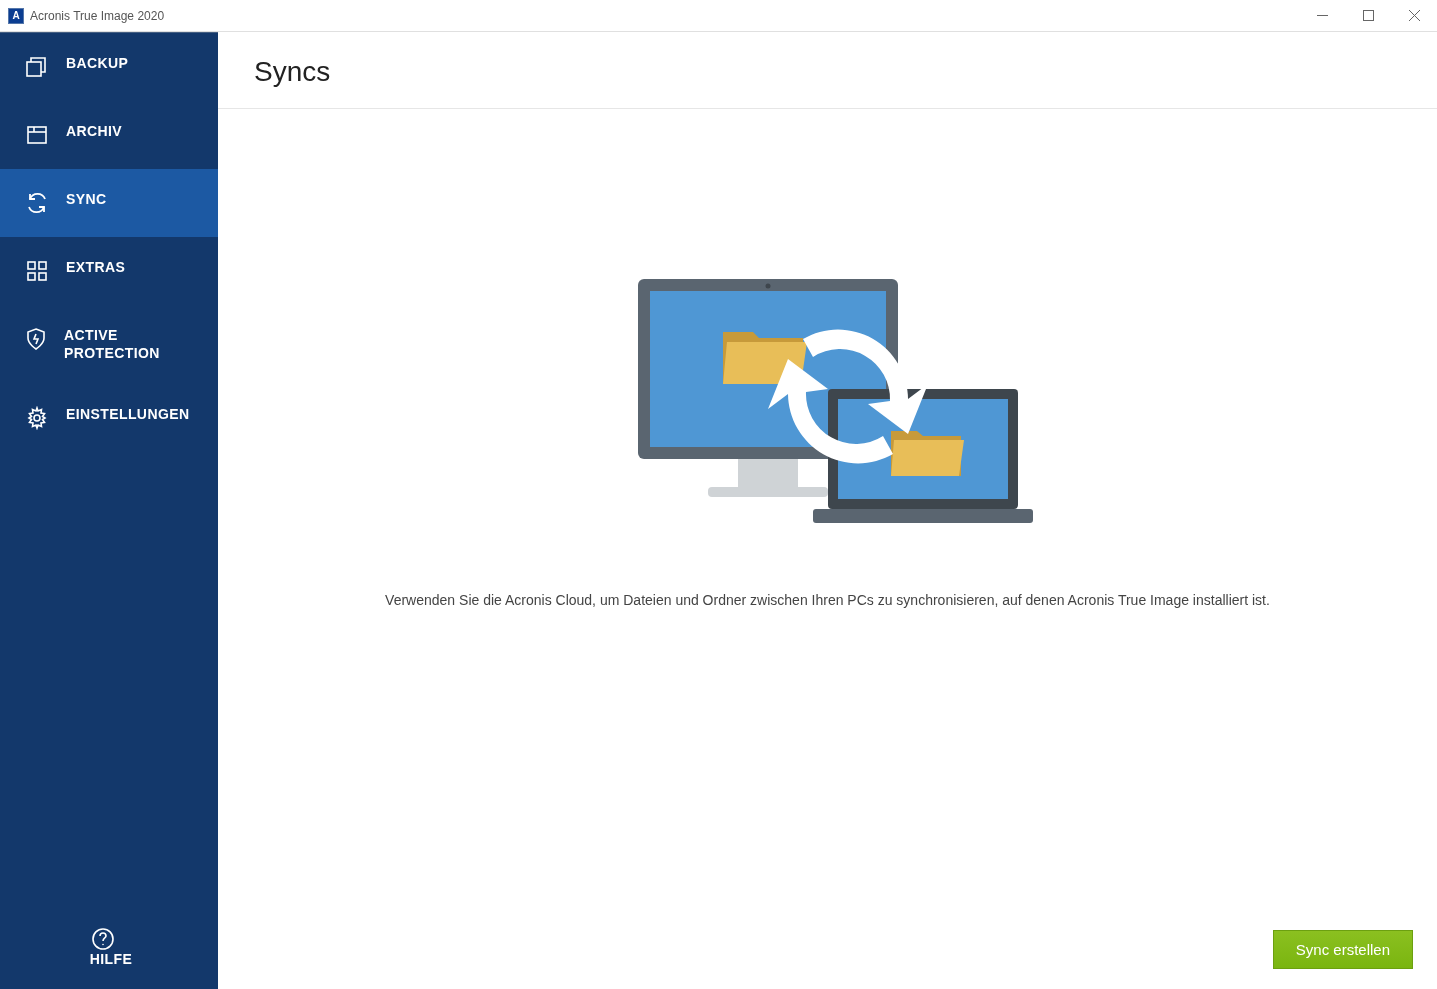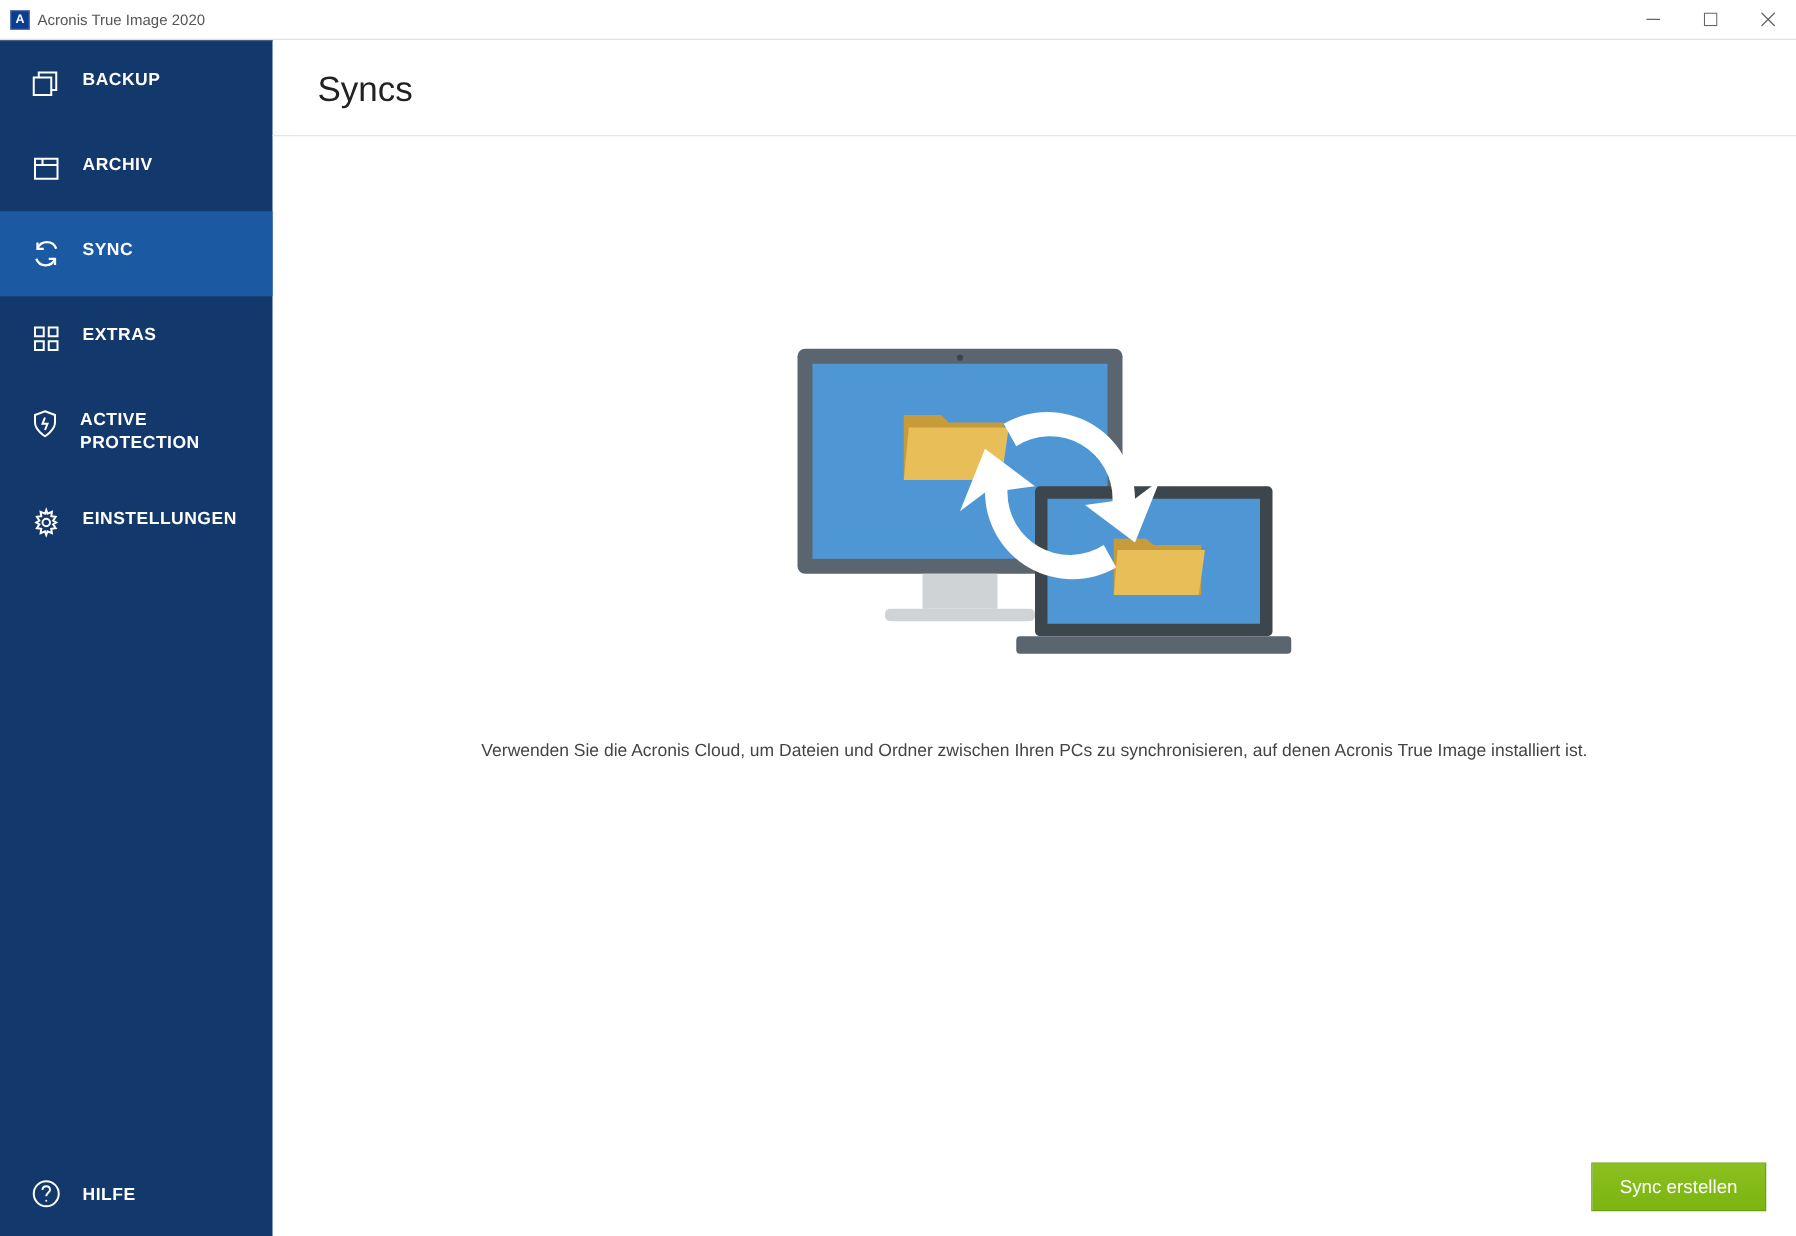--- a/index.html
+++ b/index.html
@@ -81,20 +81,21 @@
   justify-content: center;
 }
 .nav-item .label { line-height: 1.25; }
 .help-item {
   display: flex;
   align-items: center;
   padding: 22px 20px 22px 24px;
   font-size: 14px;
   font-weight: 600;
   letter-spacing: 0.4px;
+  flex-direction: column;
 }
 .help-item .icon-wrap {
   width: 26px;
   margin-right: 16px;
   display: flex;
   align-items: center;
   justify-content: center;
 }
 .main {
   flex: 1;

